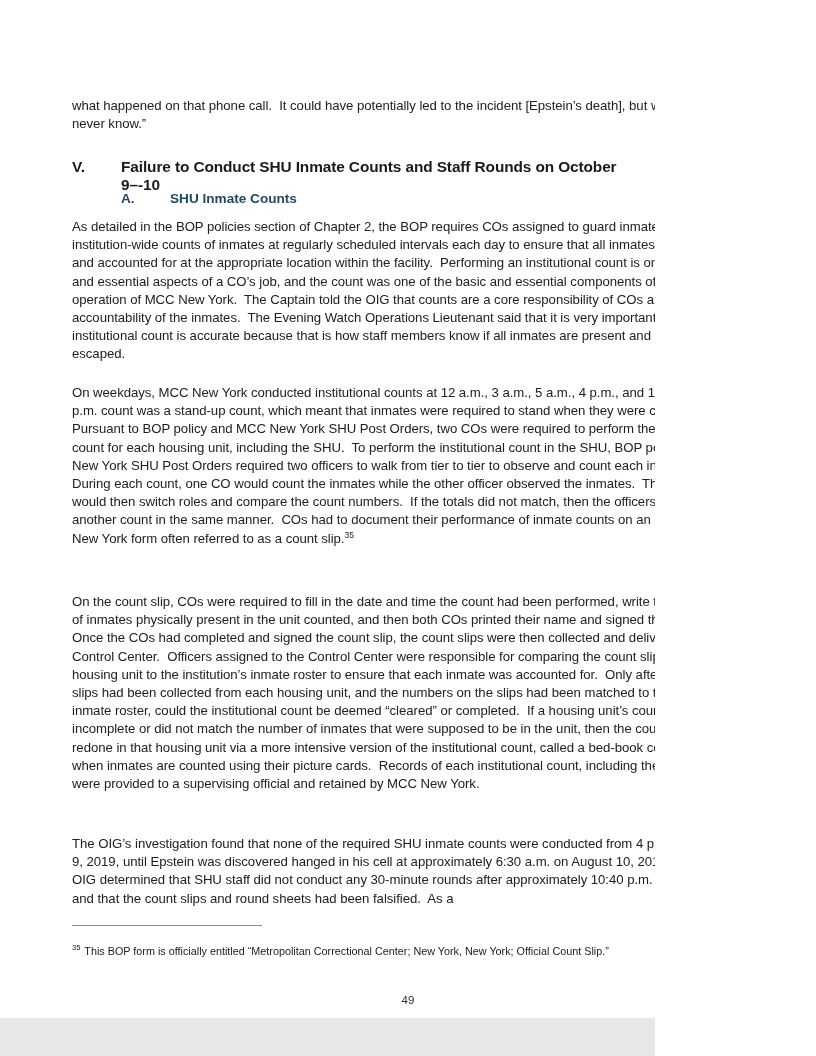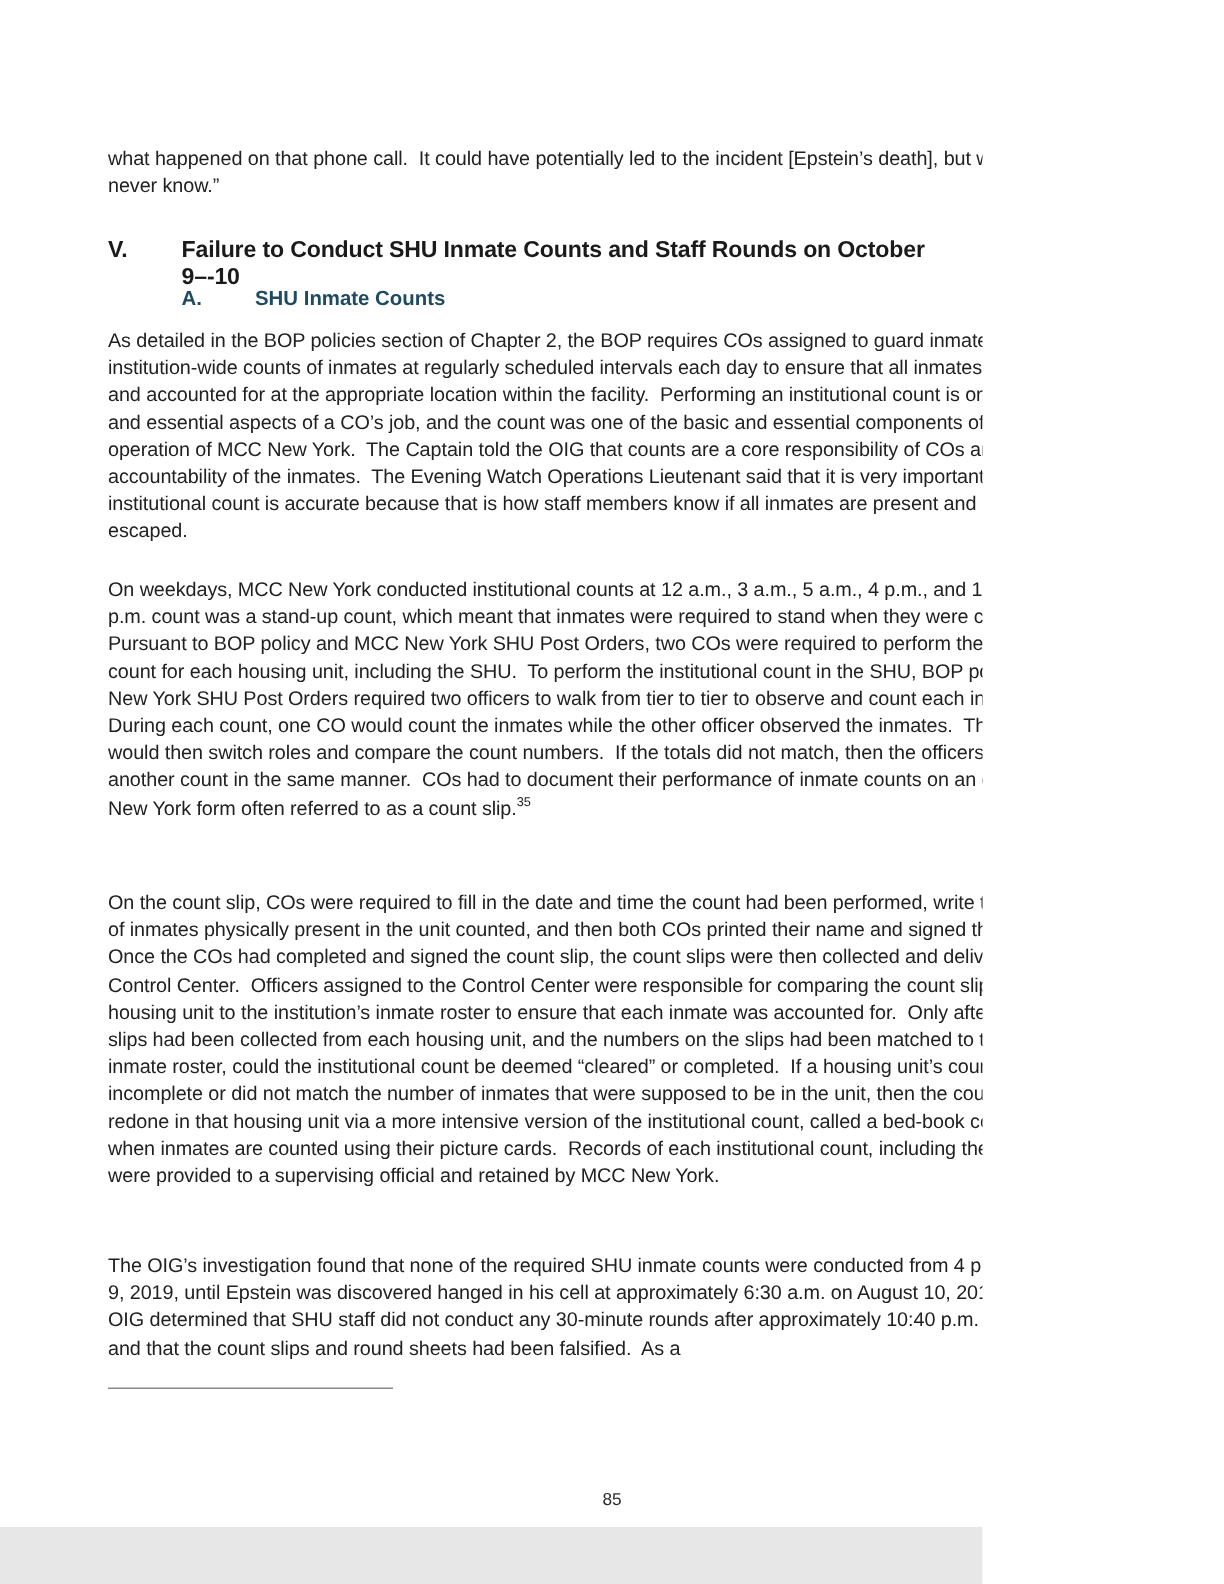--- a/index.html
+++ b/index.html
@@ -106,18 +106,19 @@
   <p class="para" style="top: 218px;">As detailed in the BOP policies section of Chapter 2, the BOP requires COs assigned to guard inmates to conduct institution-wide counts of inmates at regularly scheduled intervals each day to ensure that all inmates are present and accounted for at the appropriate location within the facility.  Performing an institutional count is one of the basic and essential aspects of a CO’s job, and the count was one of the basic and essential components of the daily operation of MCC New York.  The Captain told the OIG that counts are a core responsibility of COs and ensure accountability of the inmates.  The Evening Watch Operations Lieutenant said that it is very important that the institutional count is accurate because that is how staff members know if all inmates are present and if anyone has escaped.</p>
 
   <p class="para" style="top: 384px;"><span>On weekdays, MCC New York conducted institutional counts at 12 a.m., 3 a.m., 5 a.m., 4 p.m., and 10 p.m.  The 10 p.m. count was a stand-up count, which meant that inmates were required to stand when they were counted.  Pursuant to BOP policy and MCC New York SHU Post Orders, two COs were required to perform the institutional count for each housing unit, including the SHU.  To perform the institutional count in the SHU, BOP policy and MCC New York SHU Post Orders required two officers to walk from tier to tier to observe and count each individual inmate.  During each count, one CO would count the inmates while the other officer observed the inmates.  The two officers would then switch roles and compare the count numbers.  If the totals did not match, then the officers had to conduct another count in the same manner.  COs had to document their performance of inmate counts on an official MCC New York form often referred to as a count slip.</span><sup class="fn-ref">35</sup></p>
 
   <p class="para" style="top: 593px;">On the count slip, COs were required to fill in the date and time the count had been performed, write the total number of inmates physically present in the unit counted, and then both COs printed their name and signed the count slip.  Once the COs had completed and signed the count slip, the count slips were then collected and delivered to the Control Center.  Officers assigned to the Control Center were responsible for comparing the count slips from each housing unit to the institution’s inmate roster to ensure that each inmate was accounted for.  Only after all the count slips had been collected from each housing unit, and the numbers on the slips had been matched to the institution’s inmate roster, could the institutional count be deemed “cleared” or completed.  If a housing unit’s count slip was incomplete or did not match the number of inmates that were supposed to be in the unit, then the count had to be redone in that housing unit via a more intensive version of the institutional count, called a bed-book count, which is when inmates are counted using their picture cards.  Records of each institutional count, including the count slips, were provided to a supervising official and retained by MCC New York.</p>
 
   <p class="para" style="top: 835px;">The OIG’s investigation found that none of the required SHU inmate counts were conducted from 4 p.m. on August 9, 2019, until Epstein was discovered hanged in his cell at approximately 6:30 a.m. on August 10, 2019.  Further, the OIG determined that SHU staff did not conduct any 30-minute rounds after approximately 10:40 p.m. on August 9, and that the count slips and round sheets had been falsified.  As a</p>
 
   <div class="footnote-rule"></div>
 
+  <div class="footnote"><sup class="fn-ref">35</sup><span>This BOP form is officially entitled “Metropolitan Correctional Center; New York, New York; Official Count Slip.”</span></div>
 
-  <div class="page-number">85</div>
+  <div class="page-number">49</div>
 
   <div class="bottom-gutter"></div>
 
 </div>
 
 </body></html>

